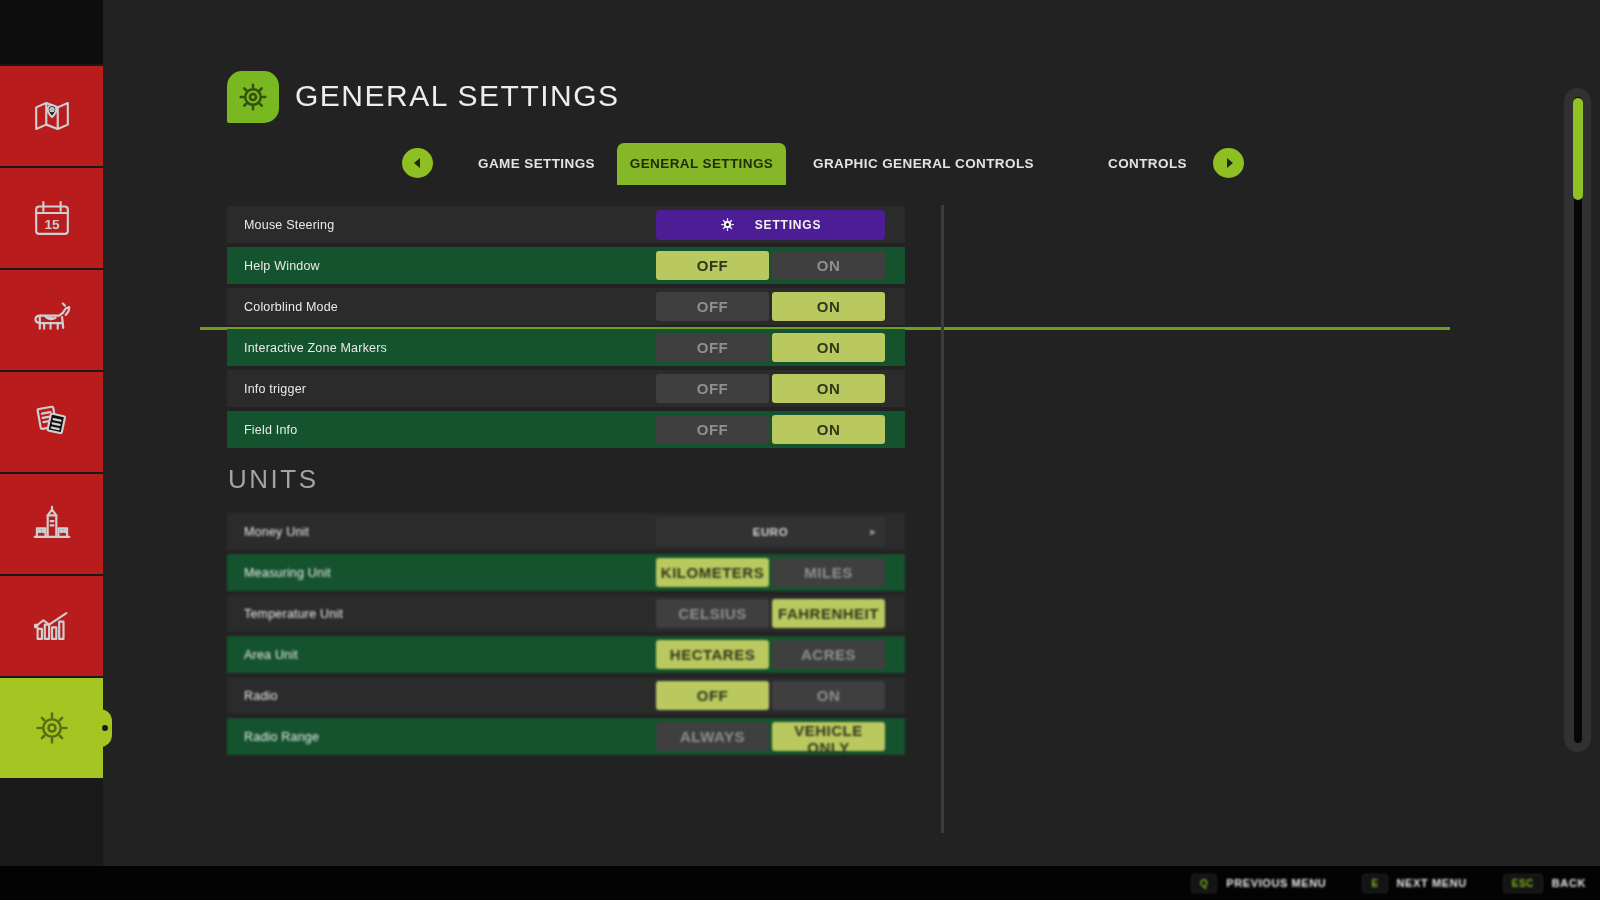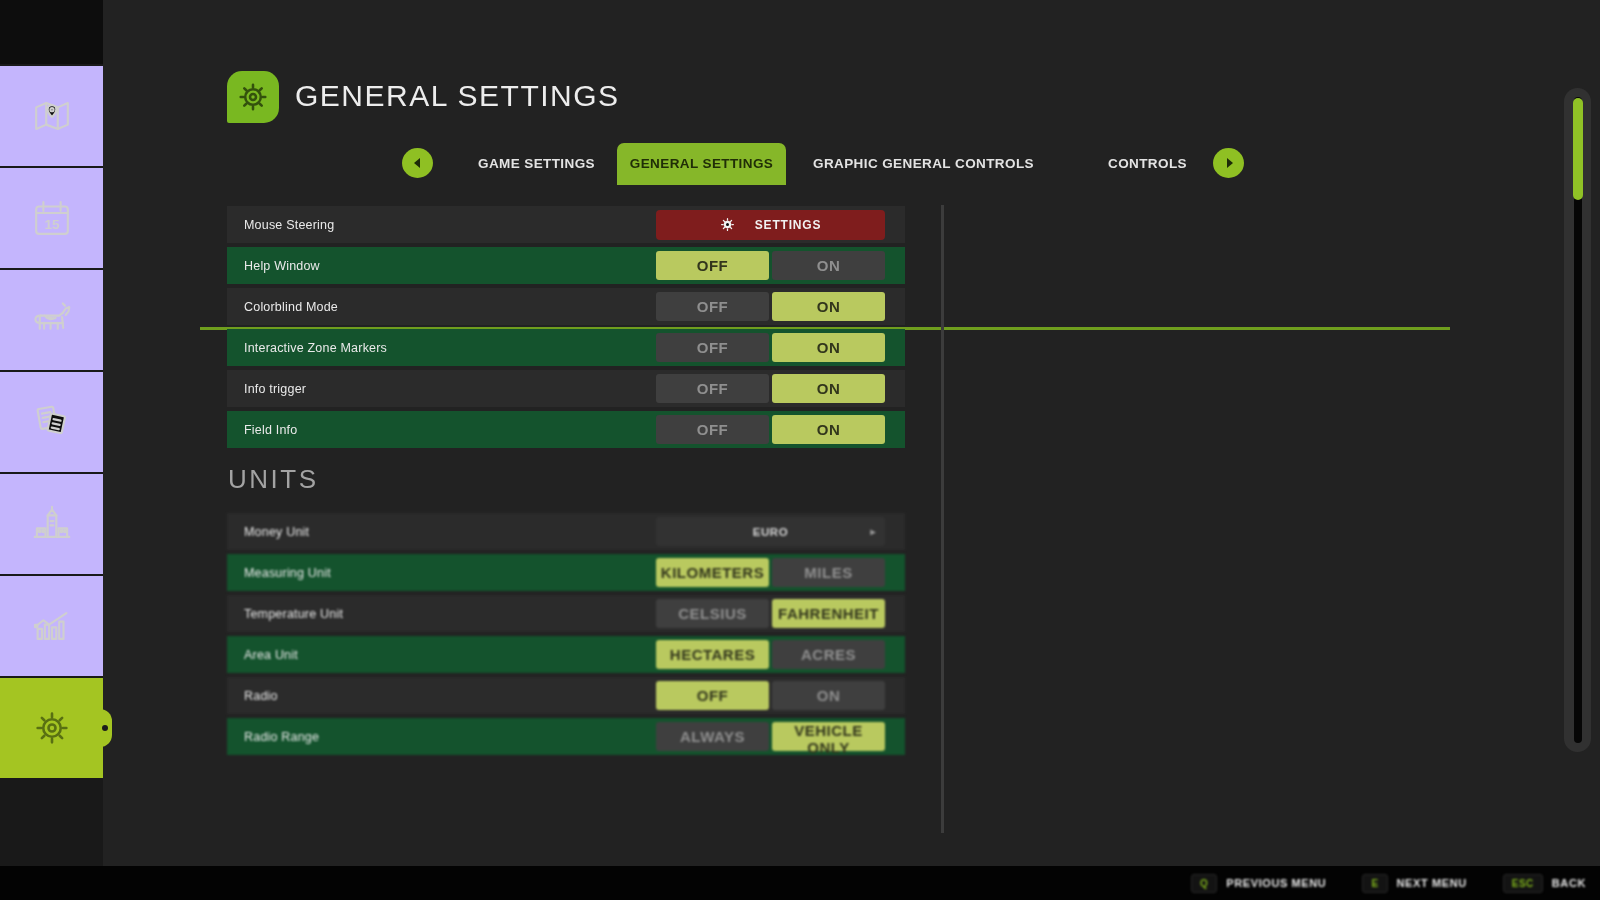--- a/index.html
+++ b/index.html
@@ -4,21 +4,21 @@
 <style>
   html,body{margin:0;padding:0;}
   body{
     width:1600px;height:900px;overflow:hidden;position:relative;
     background:#222222;font-family:"Liberation Sans",sans-serif;
     -webkit-font-smoothing:antialiased;
   }
   
   #sidebar{position:absolute;left:0;top:0;width:103px;height:900px;background:#191919;}
   .side-spacer{height:64px;background:#0d0d0d;margin-bottom:2px;}
-  .side-tile{height:100px;margin-bottom:2px;background:#c4b5fd;display:flex;align-items:center;justify-content:center;cursor:pointer;position:relative;}
+  .side-tile{height:100px;margin-bottom:2px;background:#b91c1c;display:flex;align-items:center;justify-content:center;cursor:pointer;position:relative;}
   .side-tile svg{width:46px;height:42px;stroke:#cfcfcf;fill:none;stroke-width:1.5;stroke-linecap:round;stroke-linejoin:round;filter:blur(.5px);}
   .side-tile.active{background:#a4c522;}
   .side-tile.active svg{stroke:#31430a;opacity:.65;}
   .side-tile.active .notch{
     position:absolute;right:-9px;top:50%;transform:translateY(-50%);
     width:20px;height:38px;background:#a4c522;border-radius:0 12px 12px 0;
   }
   .side-tile.active .notch i{
     position:absolute;right:4px;top:50%;transform:translateY(-50%);
     width:6px;height:6px;border-radius:50%;background:#1c1c1c;display:block;
@@ -66,21 +66,21 @@
   .row-label{padding-left:17px;font-size:12.5px;font-weight:normal;color:#eaeaea;letter-spacing:.2px;}
   .row-control{margin-left:auto;margin-right:20px;width:229px;height:29px;display:flex;align-items:center;}
   .toggle{width:100%;height:100%;display:flex;gap:3px;}
   .opt{
     flex:1;height:100%;border:none;border-radius:3px;cursor:pointer;
     font-family:"Liberation Sans",sans-serif;font-size:15px;font-weight:bold;letter-spacing:.5px;
     background:#3f3f3f;color:#8f8f8f;padding:0;
   }
   .opt.sel{background:#b9c95f;color:#32361c;}
   .settings-btn{
-    width:100%;height:30px;border:none;border-radius:4px;background:#7f1d1d;cursor:pointer;
+    width:100%;height:30px;border:none;border-radius:4px;background:#4c1d95;cursor:pointer;
     color:#f2f2f2;font-family:"Liberation Sans",sans-serif;font-size:12px;font-weight:bold;letter-spacing:.8px;
     display:flex;align-items:center;justify-content:center;gap:20px;
   }
   .settings-btn svg{width:15px;height:15px;}
   .dropdown{
     width:100%;height:100%;background:#323232;border-radius:3px;position:relative;cursor:pointer;
     display:flex;align-items:center;justify-content:center;
     color:#d6d6d6;font-size:11.5px;font-weight:bold;letter-spacing:.6px;
   }
   .dropdown .chev{position:absolute;right:9px;color:#9b9b9b;font-size:10px;line-height:1;}

